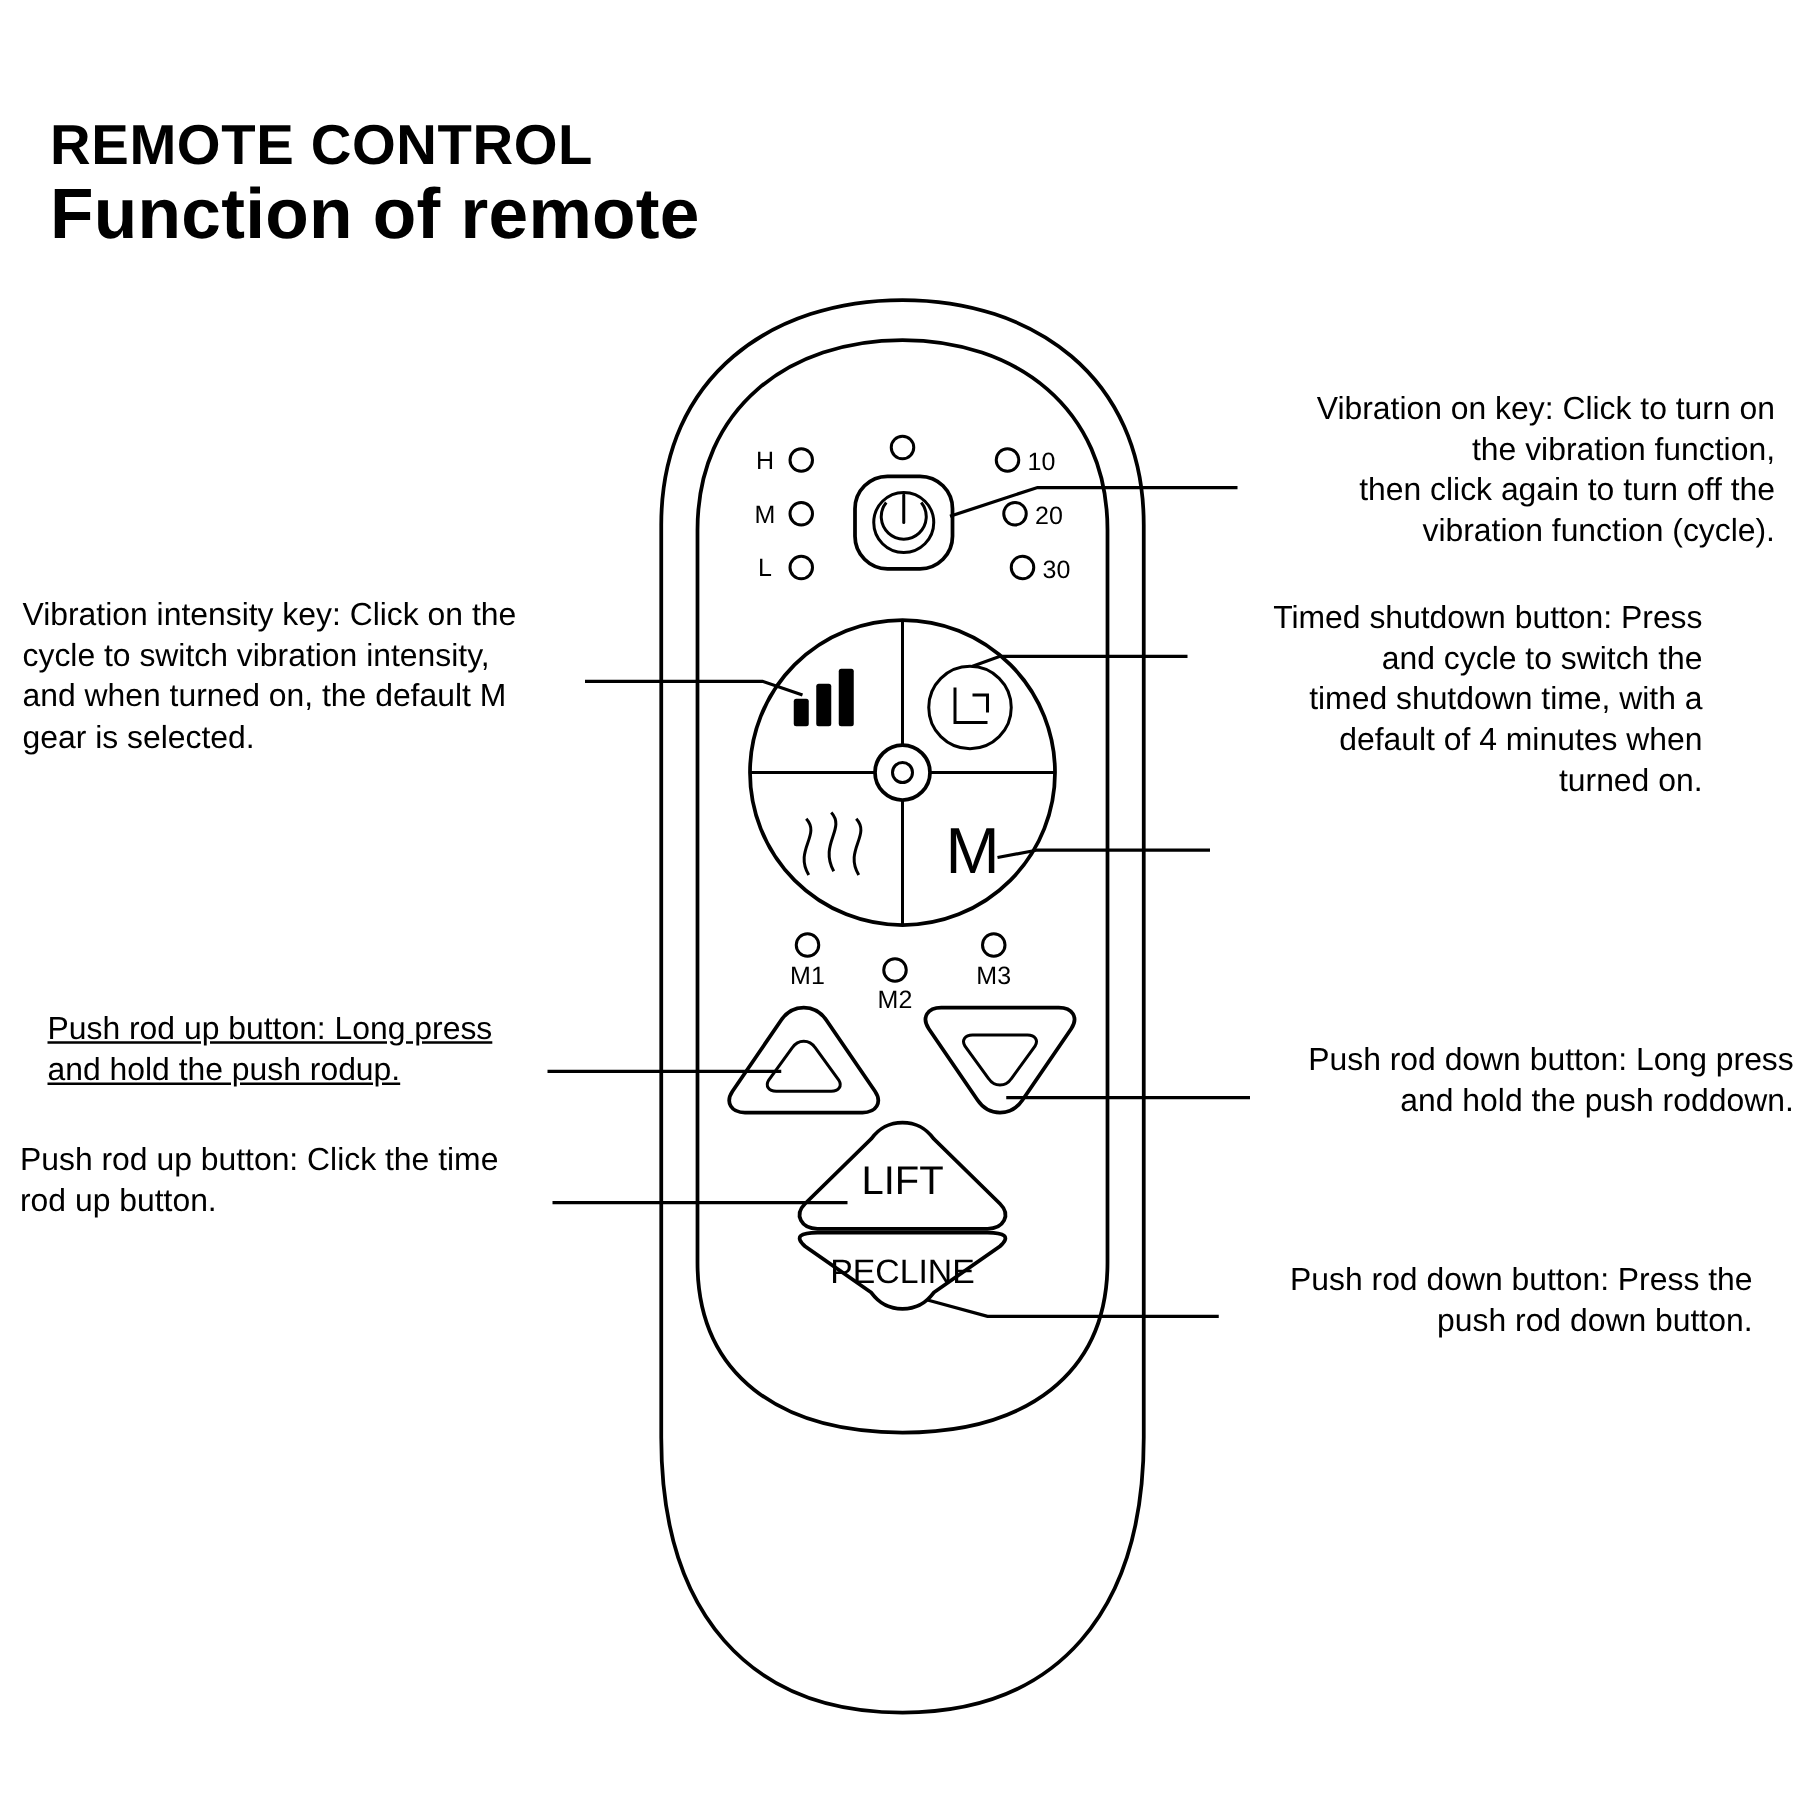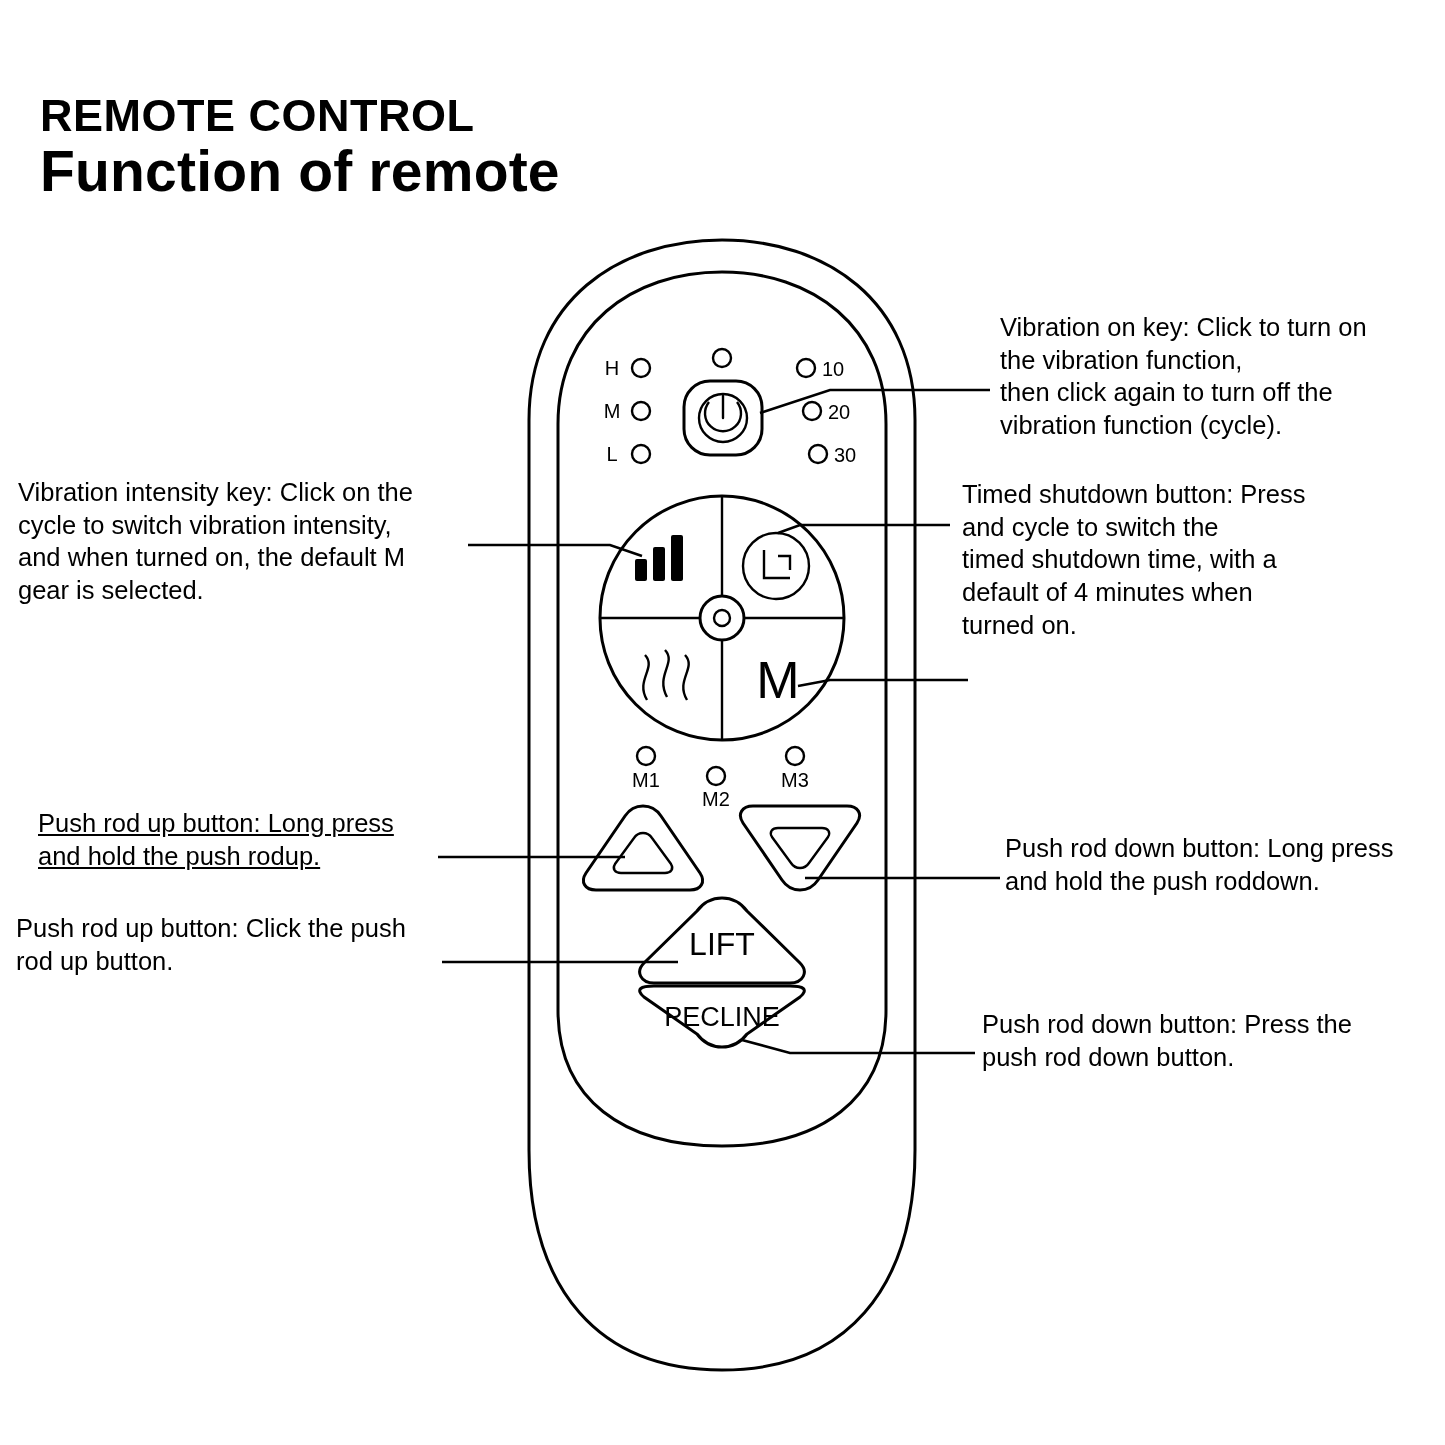--- a/index.html
+++ b/index.html
@@ -85,21 +85,21 @@
     fill: #000000;
   }
   
   .callout {
     position: absolute;
     font-size: 25.5px;
     line-height: 1.28;
     color: #000000;
     white-space: pre-line;
   }
-  .callout.right { text-align: left; }
+  .callout.right { text-align: right; }
   .callout.left  { }
 </style>
 </head>
 <body>
 
 <div id="page">
 
   <div id="title-block">
     <div id="title-main">REMOTE CONTROL</div>
     <div id="title-sub">Function of remote</div>
@@ -243,21 +243,21 @@
 
 
   <div class="callout left" style="left:18px; top:476px; width:450px;">Vibration intensity key: Click on the
 cycle to switch vibration intensity,
 and when turned on, the default M
 gear is selected.</div>
 
   <div class="callout left" style="left:38px; top:807px; width:400px;text-decoration:underline;">Push rod up button: Long press
 and hold the push rodup.</div>
 
-  <div class="callout left" style="left:16px; top:912px; width:426px;">Push rod up button: Click the push
+  <div class="callout left" style="left:16px; top:912px; width:426px;">Push rod up button: Click the time
 rod up button.</div>
 
   <div class="callout right" style="left:1005px; top:832px; width:430px;">Push rod down button: Long press
 and hold the push roddown.</div>
 
   <div class="callout right" style="left:982px; top:1008px; width:420px;">Push rod down button: Press the
 push rod down button.</div>
 
 </div>
 

